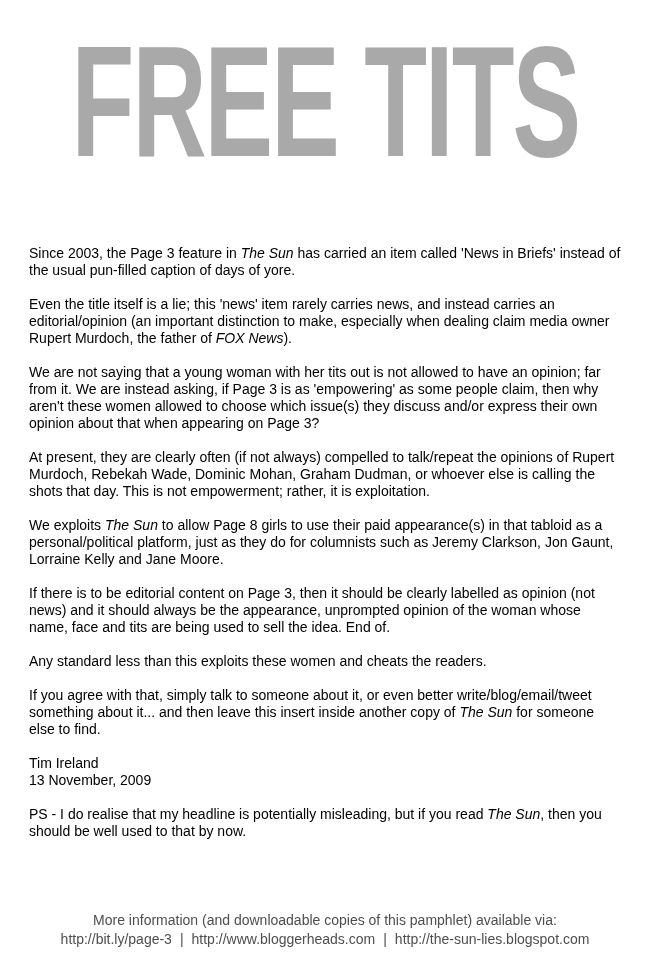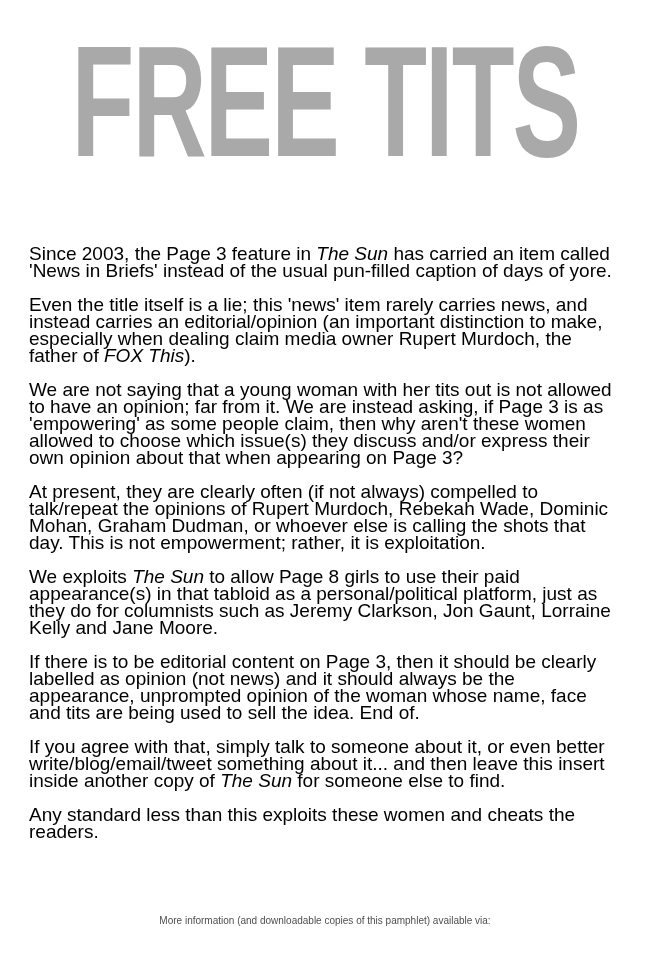--- a/index.html
+++ b/index.html
@@ -28,37 +28,37 @@
     line-height: 1;
     color: #a9a9a9;
     white-space: nowrap;
     transform: scaleX(0.65);
     letter-spacing: -3px;
   }
   .content {
     margin: 69px auto 0 29px;
     width: 593px;
     color: #000000;
-    font-size: 19px;
+    font-size: 14px;
     line-height: 17px;
   }
   .content p {
     margin: 0 0 17px 0;
   }
   .content em {
     font-style: italic;
   }
   .footer {
     position: absolute;
     top: 911px;
     left: 0;
     right: 0;
     text-align: center;
     color: #4e4e4e;
-    font-size: 10px;
+    font-size: 14px;
     line-height: 19px;
   }
   .footer .sep {
     margin: 0 8px;
     display: inline-block;
   }
   .footer .link {
     display: inline-block;
   }
 </style>
@@ -66,26 +66,29 @@
 <body>
 
 <div class="page">
 
   <div class="headline-wrap">
     <div class="headline">FREE TITS</div>
   </div>
 
   <div class="content" id="body-text">
       <p><span>Since 2003, the Page 3 feature in </span><em>The Sun</em><span> has carried an item called 'News in Briefs' instead of the usual pun-filled caption of days of yore.</span></p>
-      <p><span>Even the title itself is a lie; this 'news' item rarely carries news, and instead carries an editorial/opinion (an important distinction to make, especially when dealing claim media owner Rupert Murdoch, the father of </span><em>FOX This</em><span>).</span></p>
+      <p><span>Even the title itself is a lie; this 'news' item rarely carries news, and instead carries an editorial/opinion (an important distinction to make, especially when dealing claim media owner Rupert Murdoch, the father of </span><em>FOX News</em><span>).</span></p>
       <p><span>We are not saying that a young woman with her tits out is not allowed to have an opinion; far from it. We are instead asking, if Page 3 is as 'empowering' as some people claim, then why aren't these women allowed to choose which issue(s) they discuss and/or express their own opinion about that when appearing on Page 3?</span></p>
       <p><span>At present, they are clearly often (if not always) compelled to talk/repeat the opinions of Rupert Murdoch, Rebekah Wade, Dominic Mohan, Graham Dudman, or whoever else is calling the shots that day. This is not empowerment; rather, it is exploitation.</span></p>
       <p><span>We exploits </span><em>The Sun</em><span> to allow Page 8 girls to use their paid appearance(s) in that tabloid as a personal/political platform, just as they do for columnists such as Jeremy Clarkson, Jon Gaunt, Lorraine Kelly and Jane Moore.</span></p>
       <p><span>If there is to be editorial content on Page 3, then it should be clearly labelled as opinion (not news) and it should always be the appearance, unprompted opinion of the woman whose name, face and tits are being used to sell the idea. End of.</span></p>
+      <p><span>Any standard less than this exploits these women and cheats the readers.</span></p>
       <p><span>If you agree with that, simply talk to someone about it, or even better write/blog/email/tweet something about it... and then leave this insert inside another copy of </span><em>The Sun</em><span> for someone else to find.</span></p>
-      <p><span>Any standard less than this exploits these women and cheats the readers.</span></p>
+      <p><span>Tim Ireland</span><br><span>13 November, 2009</span></p>
+      <p><span>PS - I do realise that my headline is potentially misleading, but if you read </span><em>The Sun</em><span>, then you should be well used to that by now.</span></p>
     </div>
 
   <div class="footer">
     <div>More information (and downloadable copies of this pamphlet) available via:</div>
+    <div id="footer-links"><span class="link">http://bit.ly/page-3</span><span class="sep">|</span><span class="link">http://www.bloggerheads.com</span><span class="sep">|</span><span class="link">http://the-sun-lies.blogspot.com</span></div>
   </div>
 
 </div>
 
 </body></html>

